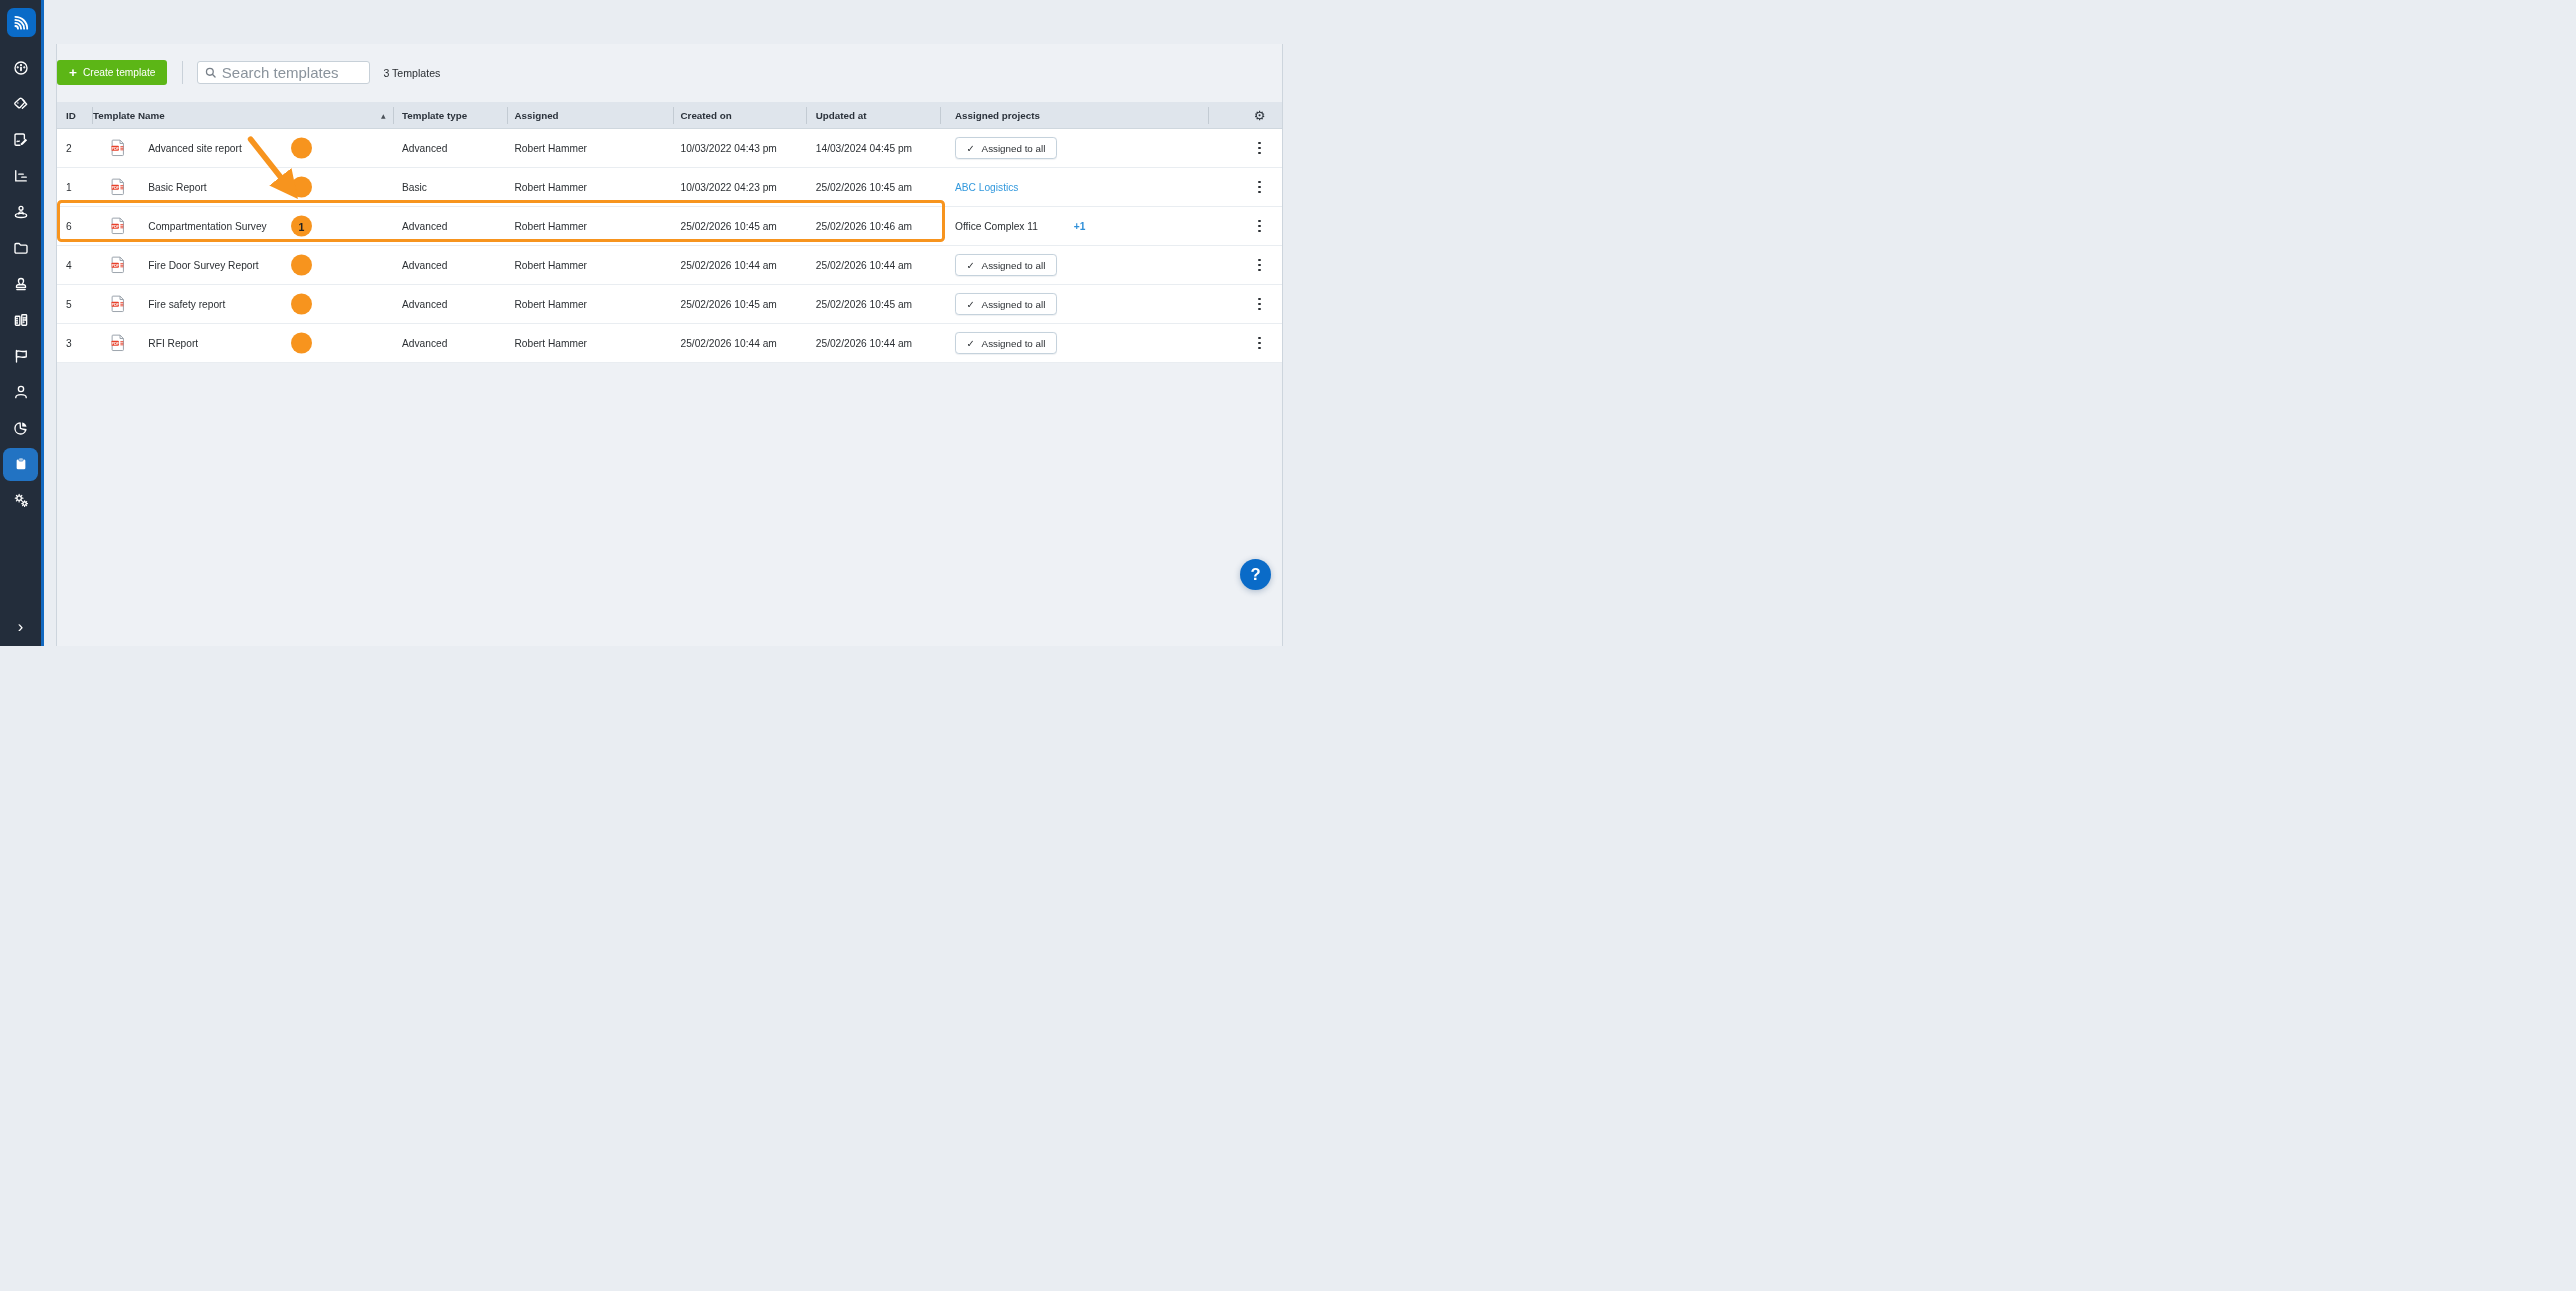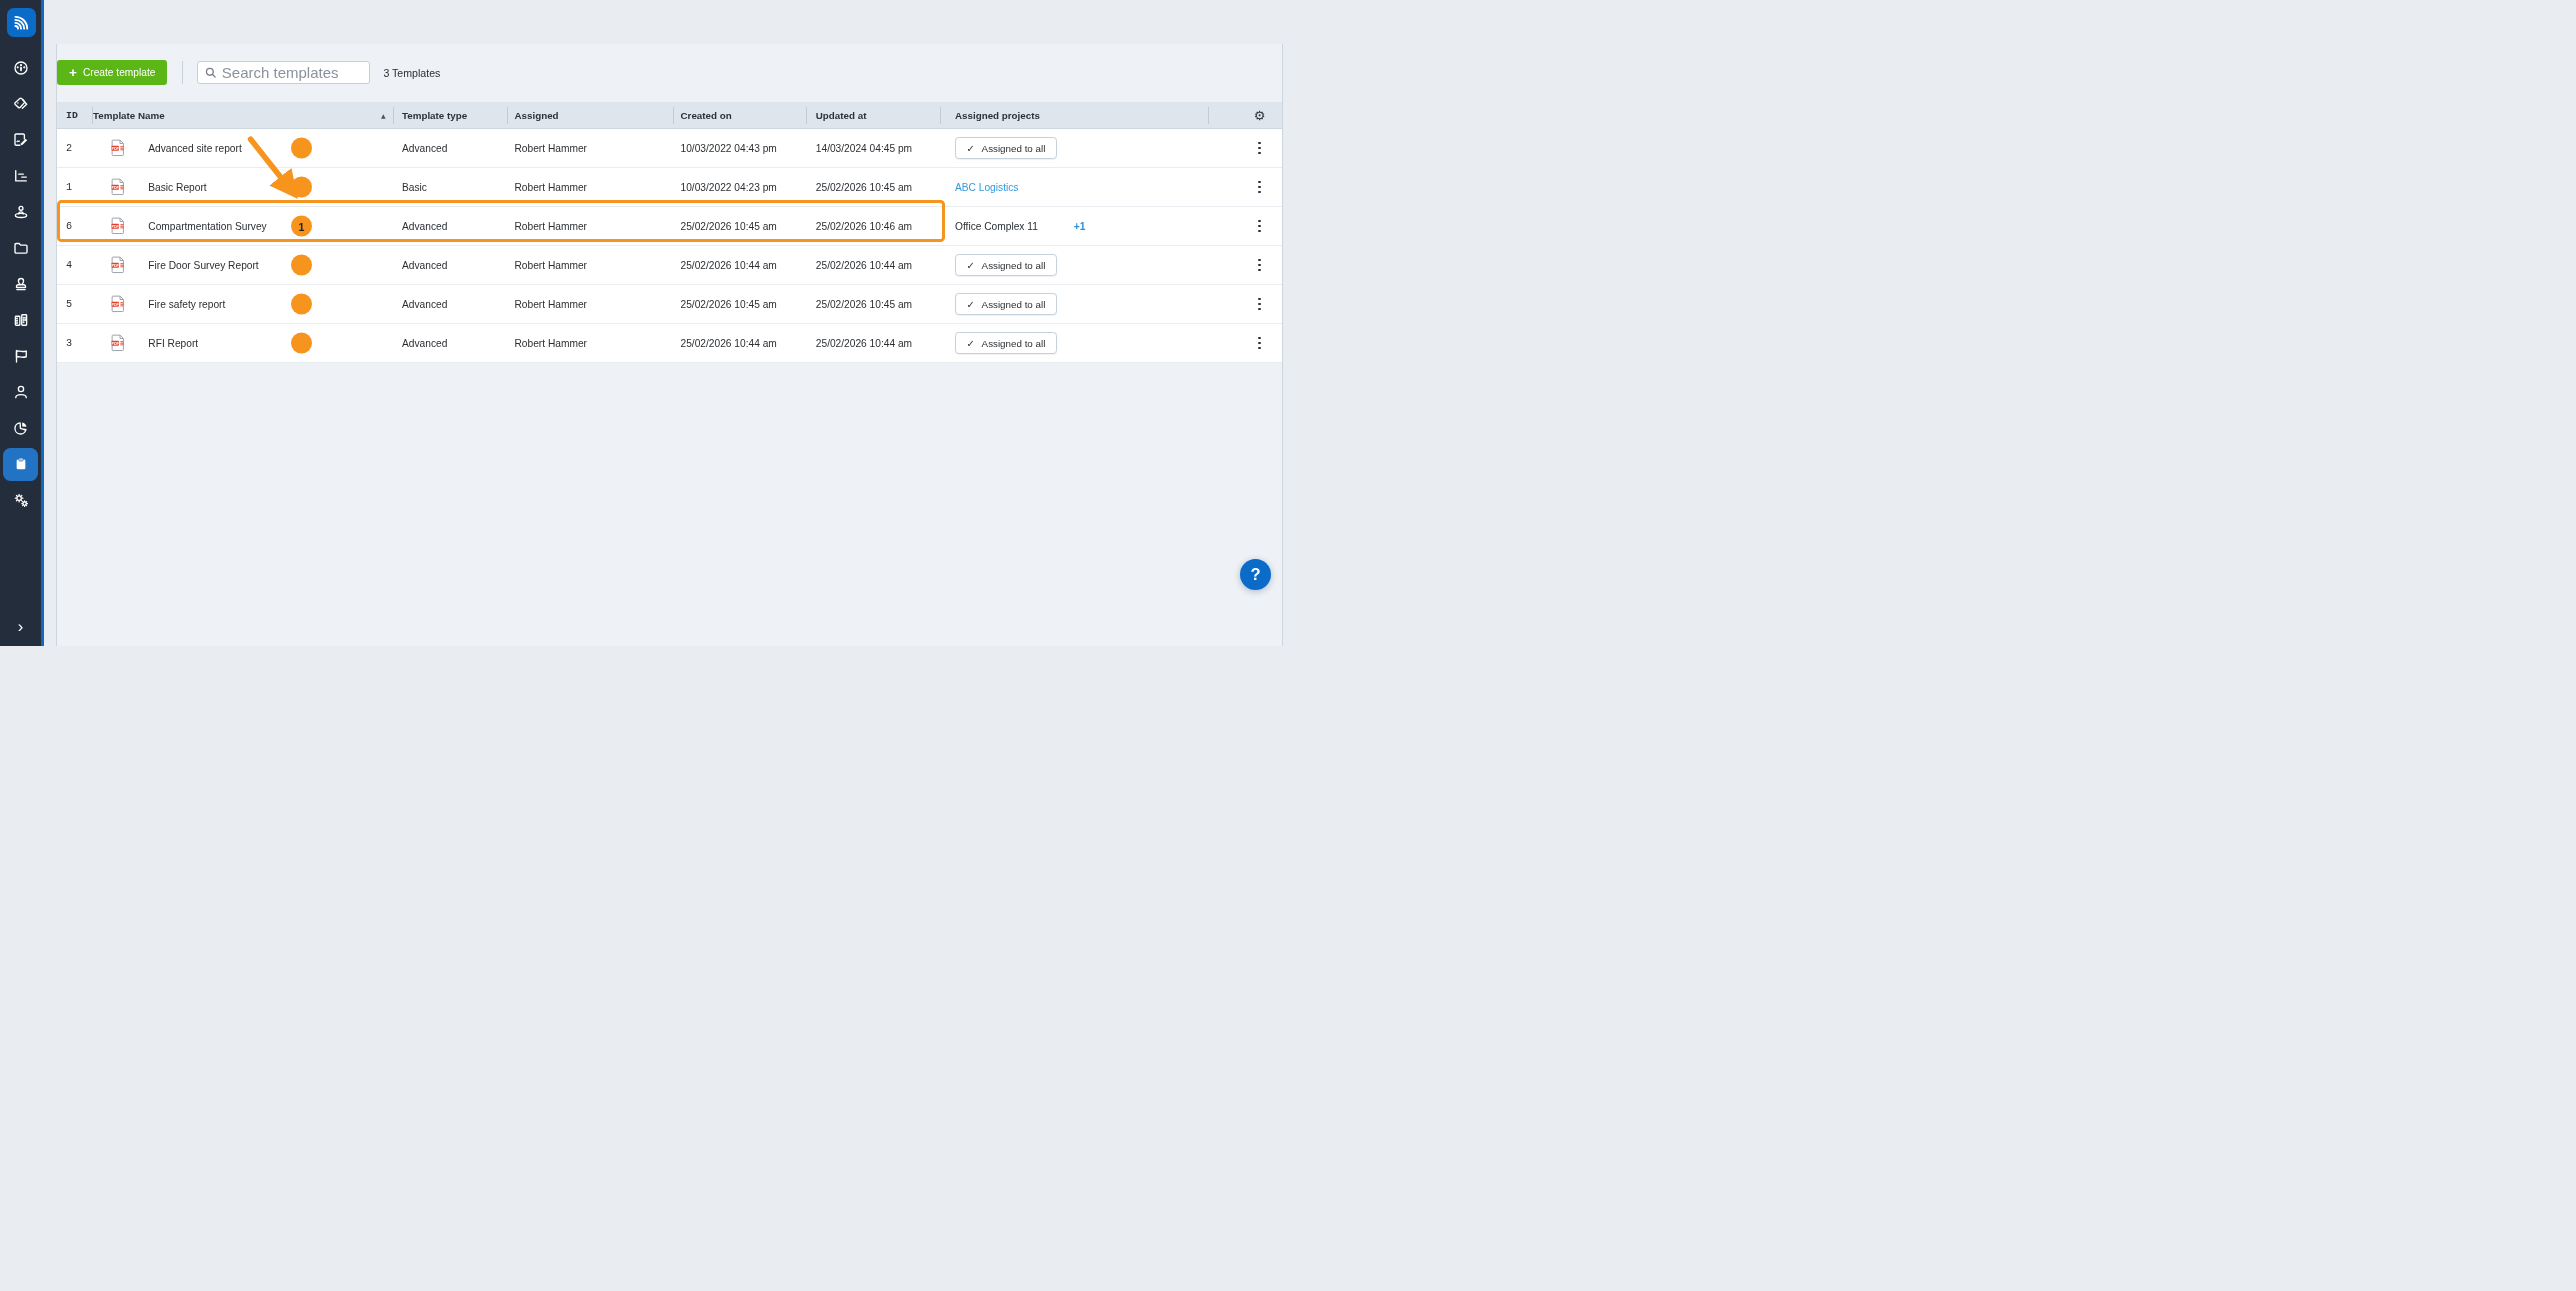--- a/index.html
+++ b/index.html
@@ -37,21 +37,21 @@
   .search input{width:100%;height:100%;box-sizing:border-box;border:0.8px solid #c7d0d8;border-radius:3px;padding:0 7.5px 0 24px;font-size:15px;color:#333;background:#fff;font-family:inherit;}
   .search input::placeholder{color:#8a939c;}
   .search svg{position:absolute;left:6.8px;top:5.3px;}
   .tmpl-count{margin-left:13.6px;font-size:10.6px;color:#2b2f33;}
 
   
   .table{position:absolute;left:0;top:58px;width:1225px;}
   .thead{display:flex;height:26px;background:#dfe5ec;border-bottom:0.8px solid #cfd7de;align-items:center;font-size:9.8px;font-weight:bold;color:#2b323b;}
   .th{display:flex;align-items:center;height:100%;box-sizing:border-box;position:relative;cursor:pointer;}
   .th + .th::before{content:"";position:absolute;left:0;top:4.5px;bottom:4.5px;width:0.8px;background:#c3cbd3;}
-  .c-id{width:35px;padding-left:9px;font-family:Liberation Mono, monospace;}
+  .c-id{width:35px;padding-left:9px;}
   .c-name{width:301px;padding-left:1px;}
   .c-type{width:114px;padding-left:9px;}
   .c-creator{width:166px;padding-left:7.5px;}
   .c-created{width:133px;padding-left:7.5px;}
   .c-updated{width:134px;padding-left:9.8px;}
   .c-assigned{width:268px;padding-left:15px;}
   .c-actions{flex:1;display:flex;justify-content:flex-end;padding-right:16.6px;}
   .th,.c{box-sizing:border-box;}
   .sortarrow{margin-left:auto;margin-right:7.5px;font-size:6px;color:#4a5158;}
   .gear{font-size:13px;color:#2b323b;cursor:pointer;line-height:1;}

